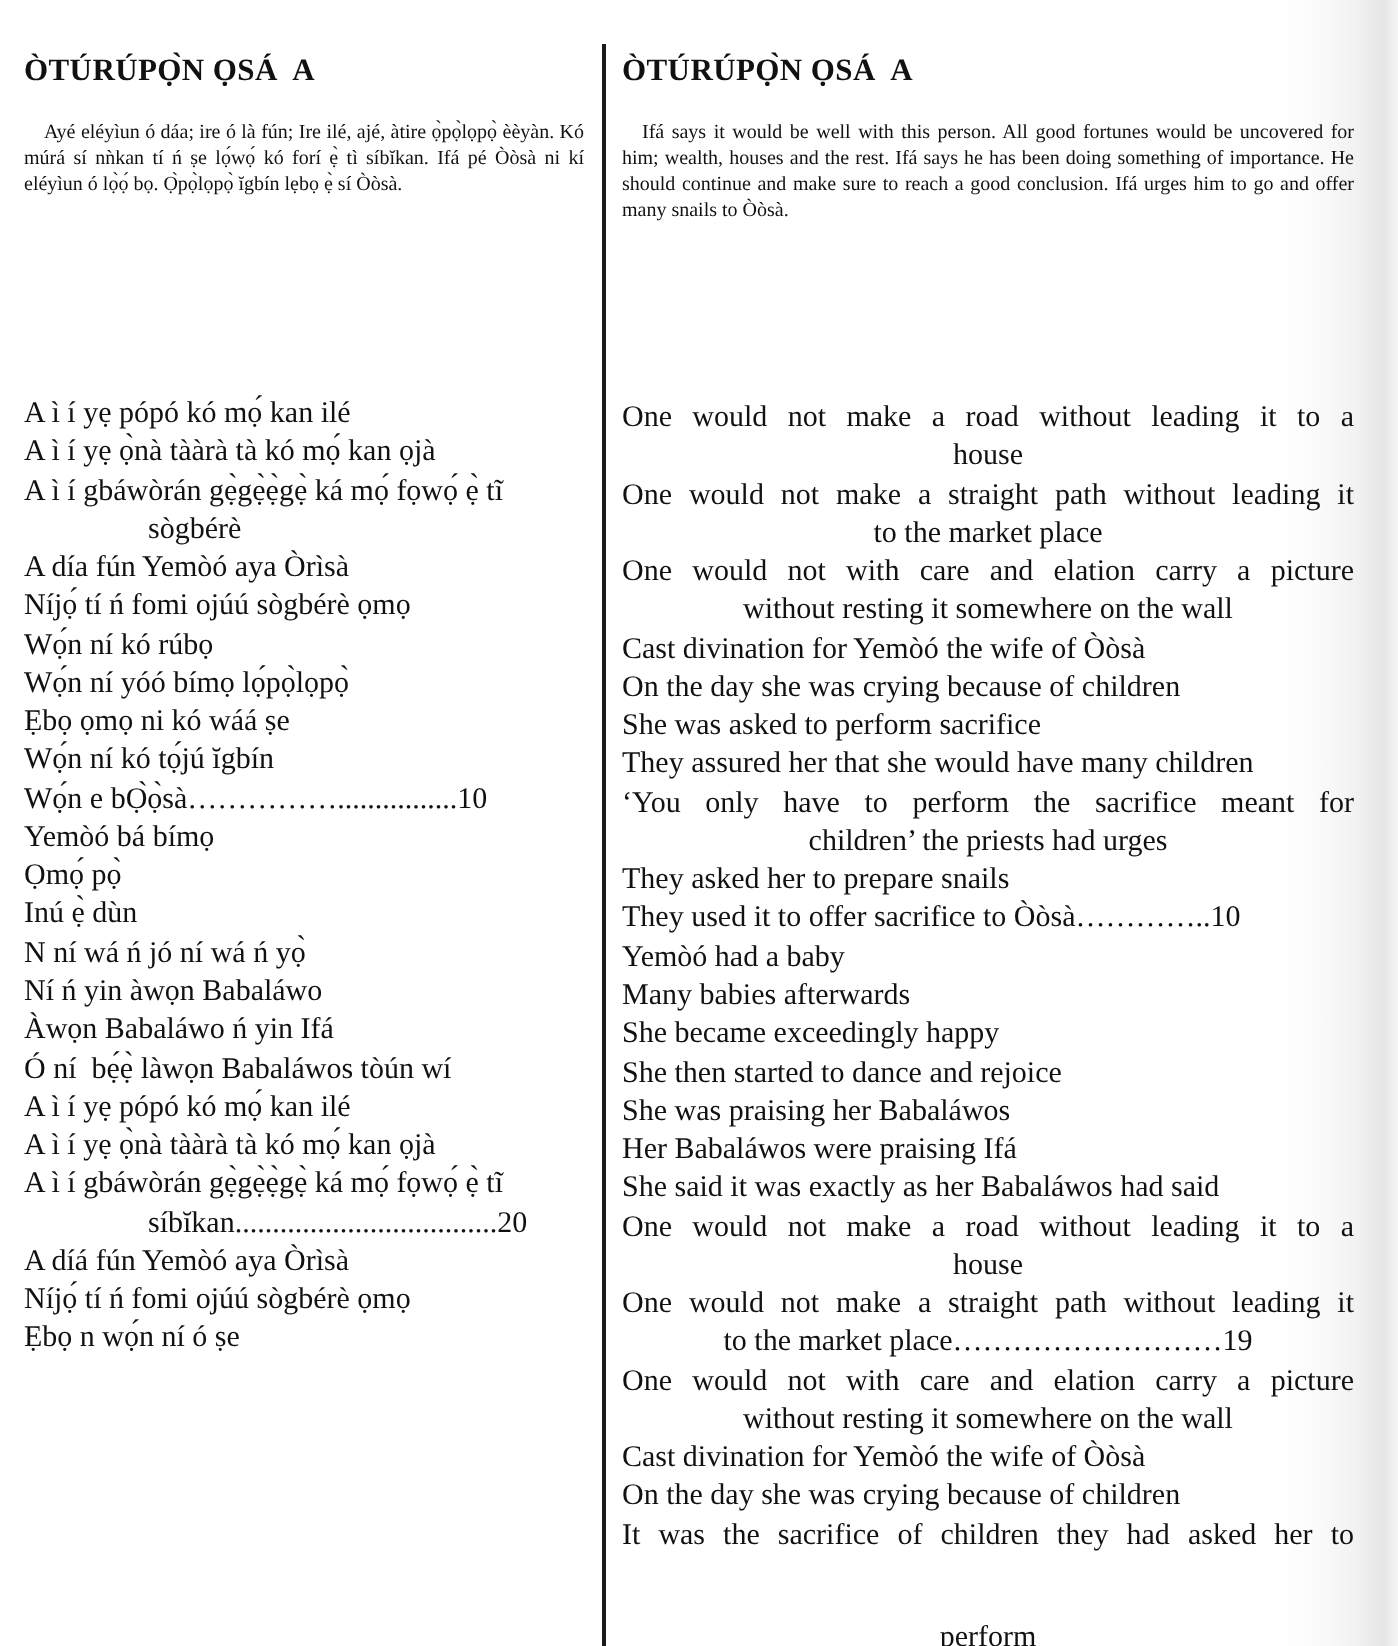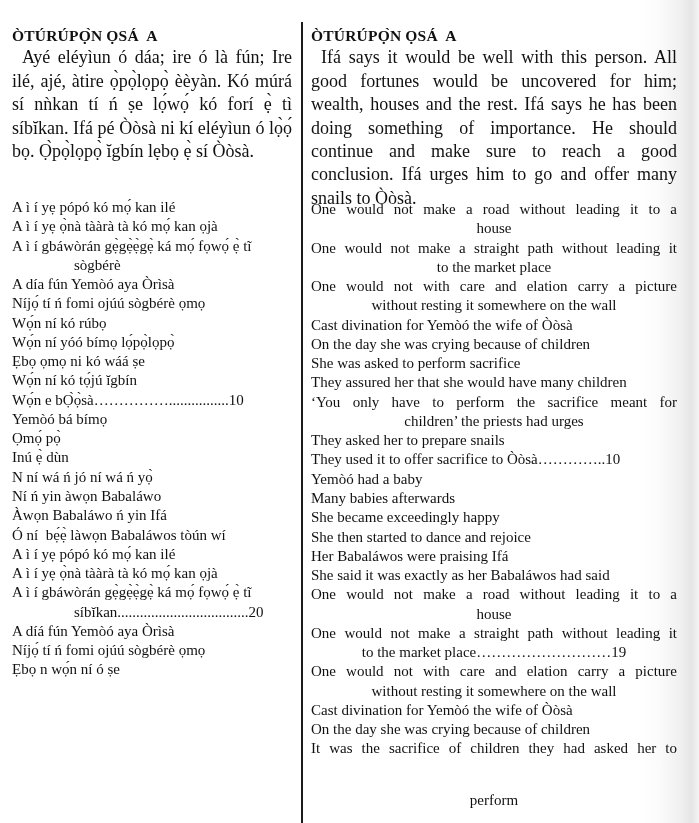--- a/index.html
+++ b/index.html
@@ -48,26 +48,26 @@
     width: 280px;
   }
   #right-column {
     left: 311px;
     width: 366px;
   }
   .chapter-title {
     font-size: 15.5px;
     font-weight: bold;
     letter-spacing: 0.2px;
-    margin: 0 0 1px 0;
+    margin: 0 0 15px 0;
     line-height: 1.25;
     white-space: pre;
   }
   .intro {
-    font-size: 18px;
+    font-size: 10px;
     line-height: 1.30;
     text-align: justify;
     text-indent: 10px;
     margin: 0;
     hyphens: none;
   }
   .verse {
     margin: 0;
     padding: 0;
     list-style: none;
@@ -147,20 +147,21 @@
         <li>On the day she was crying because of children</li>
         <li>She was asked to perform sacrifice</li>
         <li>They assured her that she would have many children</li>
         <li><span class="li-just" style="display: block; text-align-last: justify;">‘You only have to perform the sacrifice meant for</span><span class="cont" style="display: block; text-align: center;">children’ the priests had urges</span></li>
         <li>They asked her to prepare snails</li>
         <li>They used it to offer sacrifice to Òòsà…………..10</li>
         <li>Yemòó had a baby</li>
         <li>Many babies afterwards</li>
         <li>She became exceedingly happy</li>
         <li>She then started to dance and rejoice</li>
+        <li>She was praising her Babaláwos</li>
         <li>Her Babaláwos were praising Ifá</li>
         <li>She said it was exactly as her Babaláwos had said</li>
         <li><span class="li-just" style="display: block; text-align-last: justify;">One would not make a road without leading it to a</span><span class="cont" style="display: block; text-align: center;">house</span></li>
         <li><span class="li-just" style="display: block; text-align-last: justify;">One would not make a straight path without leading it</span><span class="cont" style="display: block; text-align: center;">to the market place………………………19</span></li>
         <li><span class="li-just" style="display: block; text-align-last: justify;">One would not with care and elation carry a picture</span><span class="cont" style="display: block; text-align: center;">without resting it somewhere on the wall</span></li>
         <li>Cast divination for Yemòó the wife of Òòsà</li>
         <li>On the day she was crying because of children</li>
         <li><span class="li-just" style="display: block; text-align-last: justify;">It was the sacrifice of children they had asked her to</span><span class="cont" style="display: block; text-align: center; margin-top: 32px;">perform</span></li>
       </ul>
   </div>

